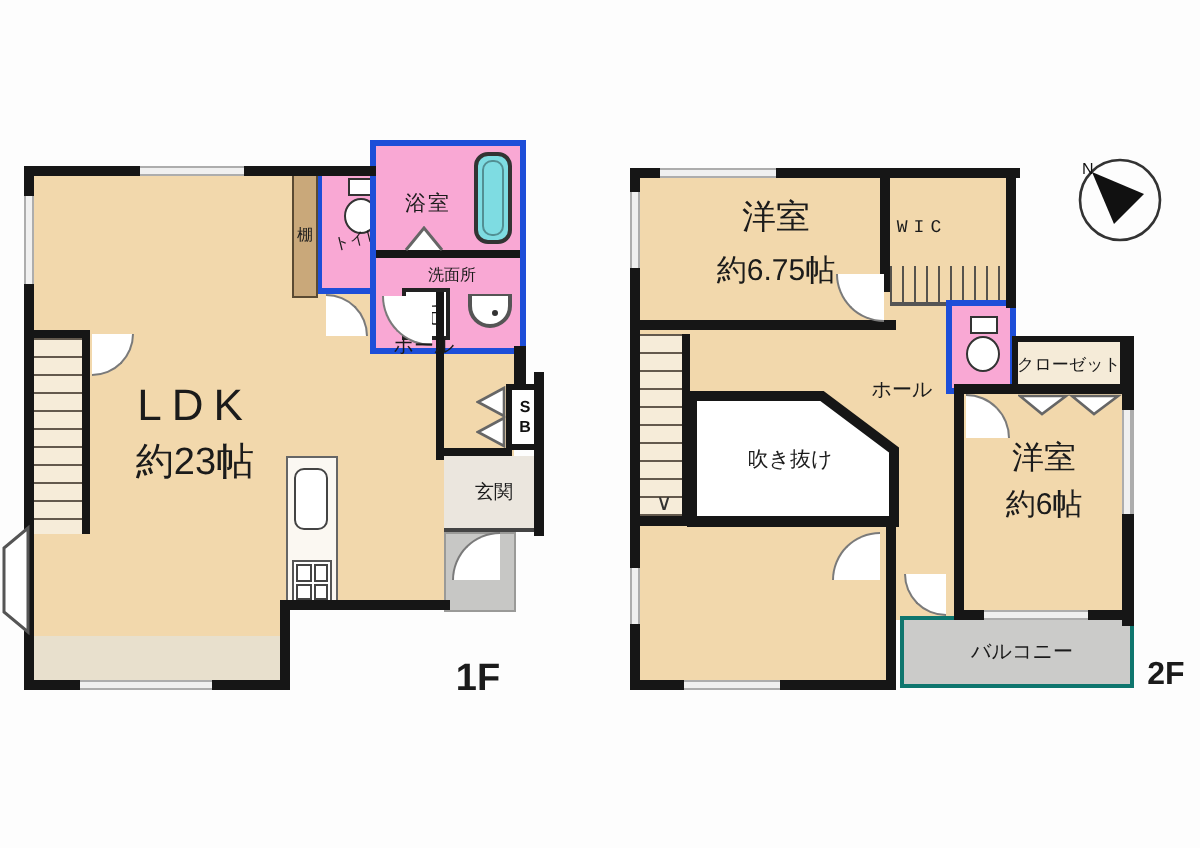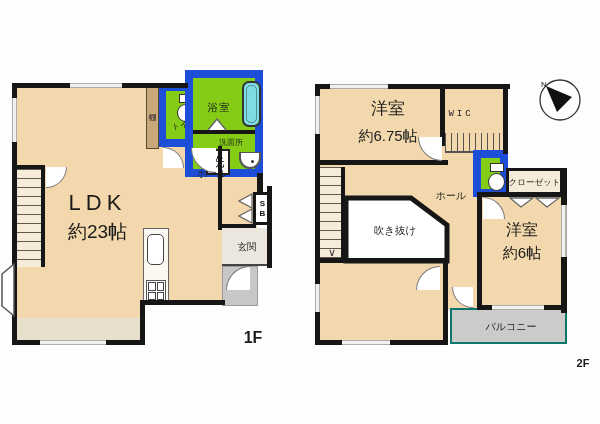--- a/index.html
+++ b/index.html
@@ -1,21 +1,21 @@
 <!DOCTYPE html>
 <html><head>
 <meta charset="utf-8">
 <style>
   html,body{margin:0;padding:0;background:#fff;}
   .plan{position:relative;width:600px;height:424px;background:#FDFDFD;overflow:hidden;
         font-family:"Liberation Sans","DejaVu Sans",sans-serif;}
   .r{position:absolute;}
   .beige{background:#F2D8AC;}
   .wall{position:absolute;background:#161616;}
-  .wbox{position:absolute;background:#84cc16;border:8px solid #1d4ed8;box-sizing:border-box;}
+  .wbox{position:absolute;background:#f9a8d4;border:3px solid #1d4ed8;box-sizing:border-box;}
   .lbl{position:absolute;color:#1b1b1b;text-align:center;white-space:nowrap;line-height:1;}
   .stairs{position:absolute;background-color:#F6ECD9;box-sizing:border-box;
           background-image:repeating-linear-gradient(180deg, rgba(50,40,30,.75) 0 1px, transparent 1px 9px);}
   .winh{position:absolute;background:linear-gradient(180deg,#ADADAD 0 1px,#F0F0F0 1px 4px,#ADADAD 4px 5px);}
   .winv{position:absolute;background:linear-gradient(90deg,#ADADAD 0 1px,#F0F0F0 1px 4px,#ADADAD 4px 5px);}
   .arc{position:absolute;background:#FFF;border:1.5px solid #7a7a7a;box-sizing:border-box;}
   .arc.tl{border-radius:100% 0 0 0;border-right:none;border-bottom:none;}
   .arc.tr{border-radius:0 100% 0 0;border-left:none;border-bottom:none;}
   .arc.bl{border-radius:0 0 0 100%;border-right:none;border-top:none;}
   .arc.br{border-radius:0 0 100% 0;border-left:none;border-top:none;}
@@ -131,21 +131,21 @@
     </svg>
 
     <div class="arc bl" style="left:191px;top:148px;width:25px;height:25px;"></div>
     <div class="arc tr" style="left:163px;top:147px;width:21px;height:21px;"></div>
     <div class="arc tl" style="left:226px;top:266px;width:24px;height:24px;"></div>
     <div class="arc br" style="left:46px;top:167px;width:21px;height:21px;"></div>
 
     <div class="lbl" style="left:50px;top:192px;width:95px;font-size:22px;letter-spacing:5px;font-weight:500;text-align:center;">LDK</div>
     <div class="lbl" style="left:40px;top:222px;width:115px;font-size:19px;font-weight:500;">約23帖</div>
     <div class="lbl" style="left:192px;top:169px;width:40px;font-size:10px;">ホール</div>
-    <div class="lbl" style="left:238px;top:330px;width:30px;font-size:16px;font-weight:600;">1F</div>
+    <div class="lbl" style="left:224px;top:330px;width:30px;font-size:19px;font-weight:600;">1F</div>
   </div>
 
   <div>
 
     <div class="r beige" style="left:315px;top:84px;width:192px;height:226px;"></div>
     <div class="r beige" style="left:315px;top:262px;width:133px;height:83px;"></div>
     <div class="r beige" style="left:477px;top:195px;width:90px;height:115px;"></div>
 
     <div class="stairs" style="left:320px;top:167px;width:25px;height:95px;border-right:4px solid #161616;"></div>
     <div class="lbl" style="left:324px;top:247px;width:16px;font-size:11px;color:#333;">∨</div>
@@ -206,16 +206,16 @@
       <polygon points="10,10 36,21 21,36" fill="#111"></polygon>
       <text x="5" y="11" font-size="8" fill="#111" font-family="Liberation Sans, sans-serif">N</text>
     </svg>
 
     <div class="lbl" style="left:348px;top:100px;width:80px;font-size:17px;font-weight:500;">洋室</div>
     <div class="lbl" style="left:340px;top:128px;width:96px;font-size:15px;font-weight:500;">約6.75帖</div>
     <div class="lbl" style="left:436px;top:110px;width:50px;font-size:9px;letter-spacing:3px;font-family:Liberation Mono, monospace;">WIC</div>
     <div class="lbl" style="left:430px;top:191px;width:42px;font-size:10px;">ホール</div>
     <div class="lbl" style="left:492px;top:222px;width:60px;font-size:16px;font-weight:500;">洋室</div>
     <div class="lbl" style="left:490px;top:245px;width:64px;font-size:15px;font-weight:500;">約6帖</div>
-    <div class="lbl" style="left:568px;top:330px;width:30px;font-size:11px;font-weight:600;margin-top:28px;">2F</div>
+    <div class="lbl" style="left:568px;top:330px;width:30px;font-size:16px;font-weight:600;">2F</div>
   </div>
 
 </div>
 
 </body></html>

